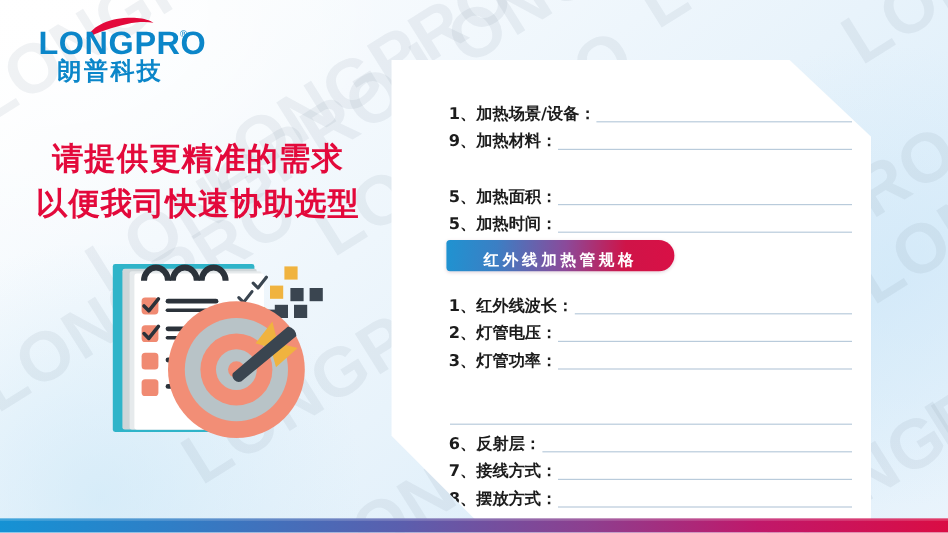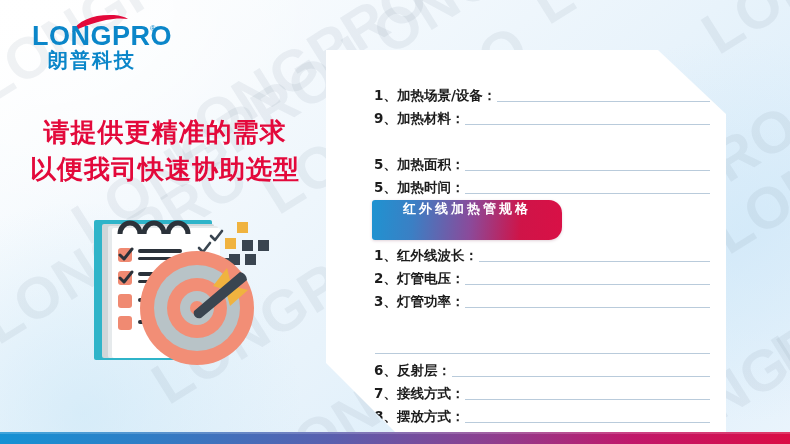--- a/index.html
+++ b/index.html
@@ -82,24 +82,24 @@
     font-family:"DejaVu Sans","Liberation Sans",sans-serif;
   }
   .field .rule{
     flex:1 1 auto;margin-left:1px;height:1px;
     border-bottom:1.3px solid #b9cbdb;
     margin-bottom:2px;
   }
 
   
   #banner{
-    position:absolute;left:46px;top:150px;width:190px;height:40px;
+    position:absolute;left:46px;top:150px;width:190px;height:26px;
     border-radius:3px 13px 13px 3px;
     background:linear-gradient(95deg,#1f93d1 0%,#3b7fc4 22%,#8b4a9a 52%,#cf1448 78%,#d91046 100%);
-    display:flex;align-items:flex-start;justify-content:center;
+    display:flex;align-items:flex-end;justify-content:center;
     box-shadow:0 1px 3px rgba(120,50,80,.22);
   }
   #banner span{
     color:#fff;font-weight:700;font-size:13px;letter-spacing:3px;
     font-family:"DejaVu Sans","Liberation Sans",sans-serif;
   }
 
   
   #bottombar{
     position:absolute;left:0;bottom:0;width:790px;height:12px;

